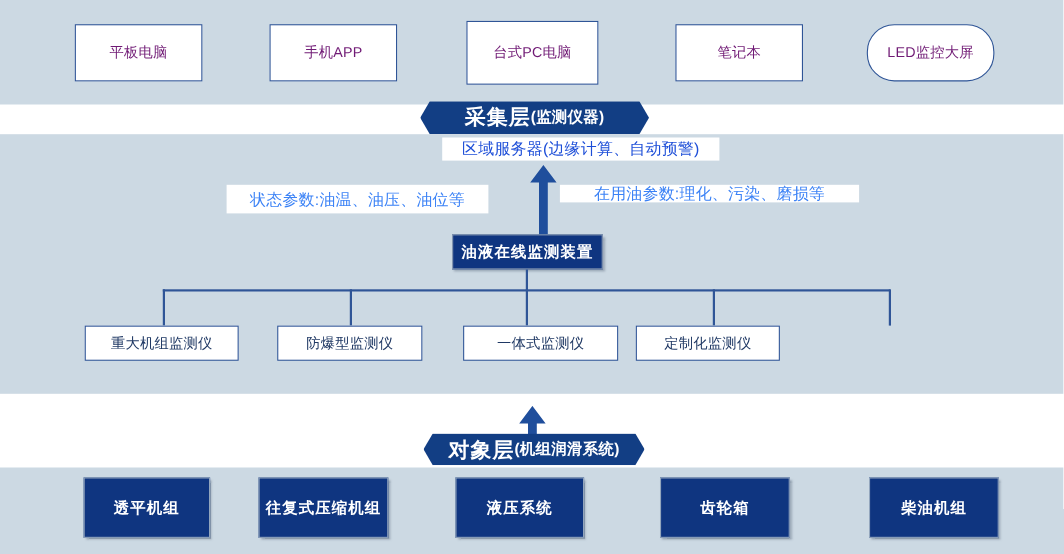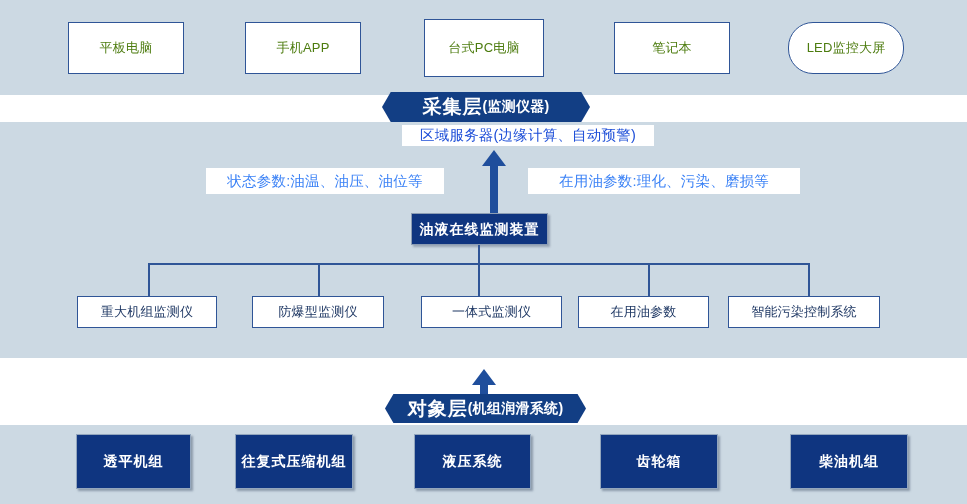--- a/index.html
+++ b/index.html
@@ -37,21 +37,21 @@
     align-items: center;
     justify-content: center;
     text-align: center;
     line-height: 1.15;
   }
 
   
   .term-box {
     background: #ffffff;
     border: 1.4px solid #2f5597;
-    color: #4d7c0f;
+    color: #701a75;
     font-size: 13px;
     font-weight: 500;
     letter-spacing: 0.2px;
   }
 
   
   .monitor-box {
     background: #ffffff;
     border: 1.4px solid #2f5597;
     color: #1f3864;
@@ -185,21 +185,21 @@
 
   <div class="arrow-up" style="left:474px; top:150px; width:40px; height:66px;">
     <svg width="40" height="66" viewBox="0 0 40 66">
       <polygon points="20,0 32,16 24,16 24,66 16,66 16,16 8,16" fill="#1f4e9c"></polygon>
     </svg>
   </div>
 
   <div class="callout" style="left:206px; top:168px; width:238px; height:26px;">
     <span>状态参数:油温、油压、油位等</span>
   </div>
-  <div class="callout" style="left:528px; top:168px; width:272px; height:26px;text-align:right;">
+  <div class="callout" style="left:509px; top:168px; width:272px; height:16px;text-align:right;">
     <span>在用油参数:理化、污染、磨损等</span>
   </div>
 
   <div class="node device-box" style="left:411px; top:213px; width:137px; height:32px;">
     <span>油液在线监测装置</span>
   </div>
 
   <div class="vline" style="left:478px; top:245px; height:19px;"></div>
   <div class="hline" style="left:148px; top:263px; width:661px;"></div>
   <div class="vline" style="left:148px;  top:263px; height:33px;"></div>
@@ -211,24 +211,21 @@
   <div class="node monitor-box" style="left:77px;  top:296px; width:140px; height:32px;">
     <span>重大机组监测仪</span>
   </div>
   <div class="node monitor-box" style="left:252px; top:296px; width:132px; height:32px;">
     <span>防爆型监测仪</span>
   </div>
   <div class="node monitor-box" style="left:421px; top:296px; width:141px; height:32px;">
     <span>一体式监测仪</span>
   </div>
   <div class="node monitor-box" style="left:578px; top:296px; width:131px; height:32px;">
-    <span>在用油参数</span>
-  </div>
-  <div class="node monitor-box" style="left:728px; top:296px; width:152px; height:32px;">
-    <span>智能污染控制系统</span>
+    <span>定制化监测仪</span>
   </div>
 
   <div class="arrow-up" style="left:464px; top:369px; width:40px; height:34px;">
     <svg width="40" height="34" viewBox="0 0 40 34">
       <polygon points="20,0 32,16 24,16 24,34 16,34 16,16 8,16" fill="#1f4e9c"></polygon>
     </svg>
   </div>
 
   <div class="layer-banner" style="left:385px; top:394px; width:201px; height:29px;">
     <span class="layer-strong">对象层</span>

